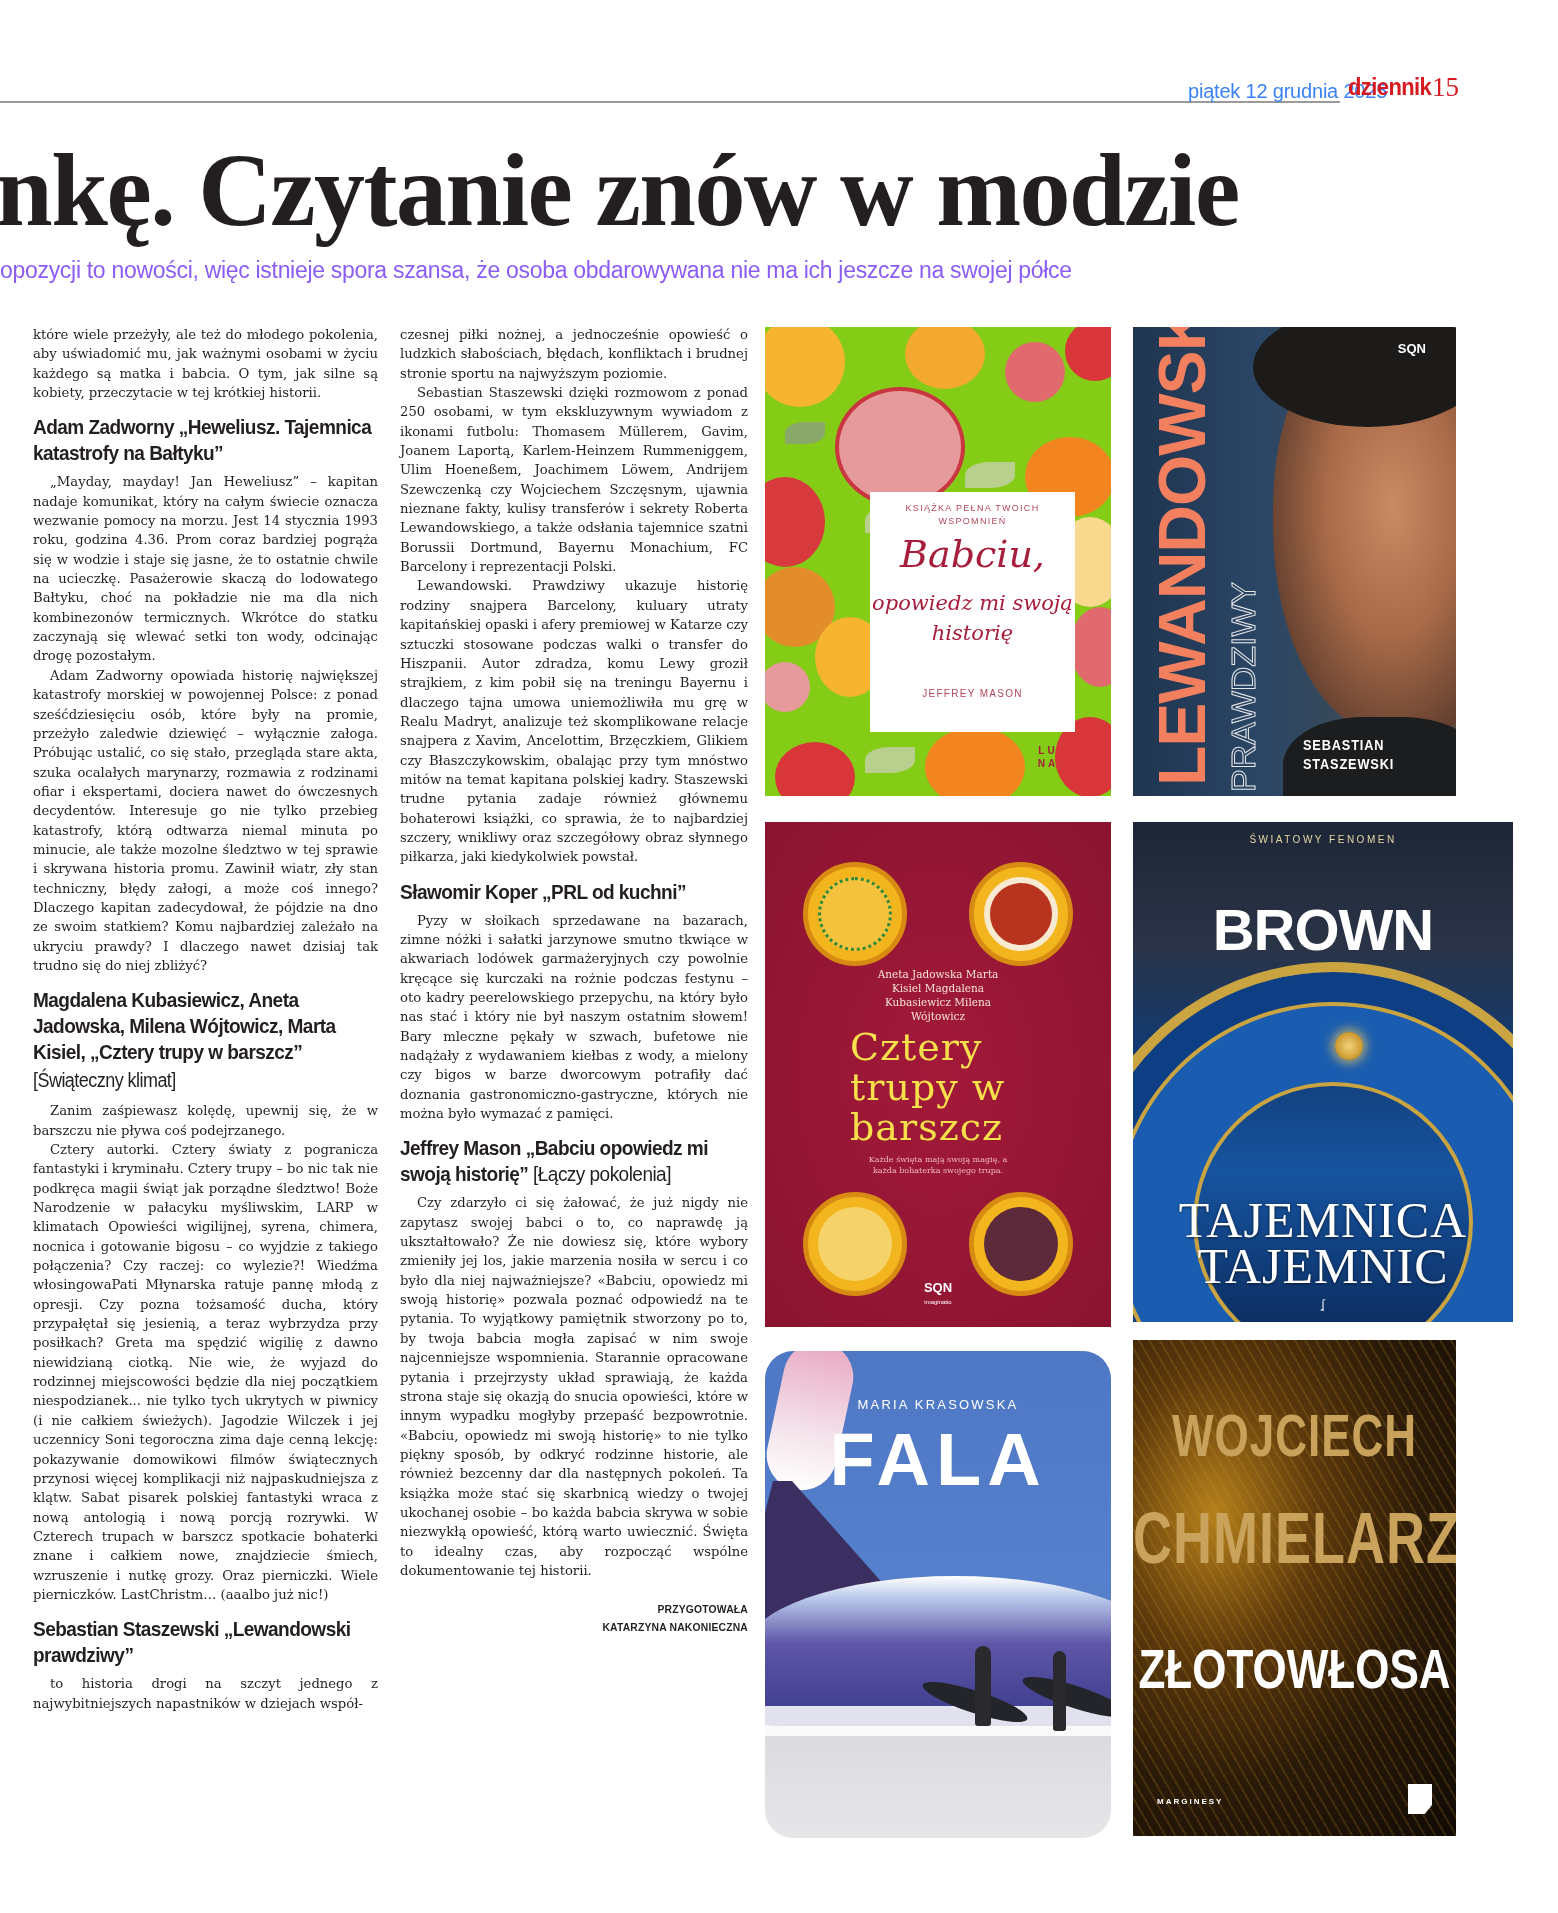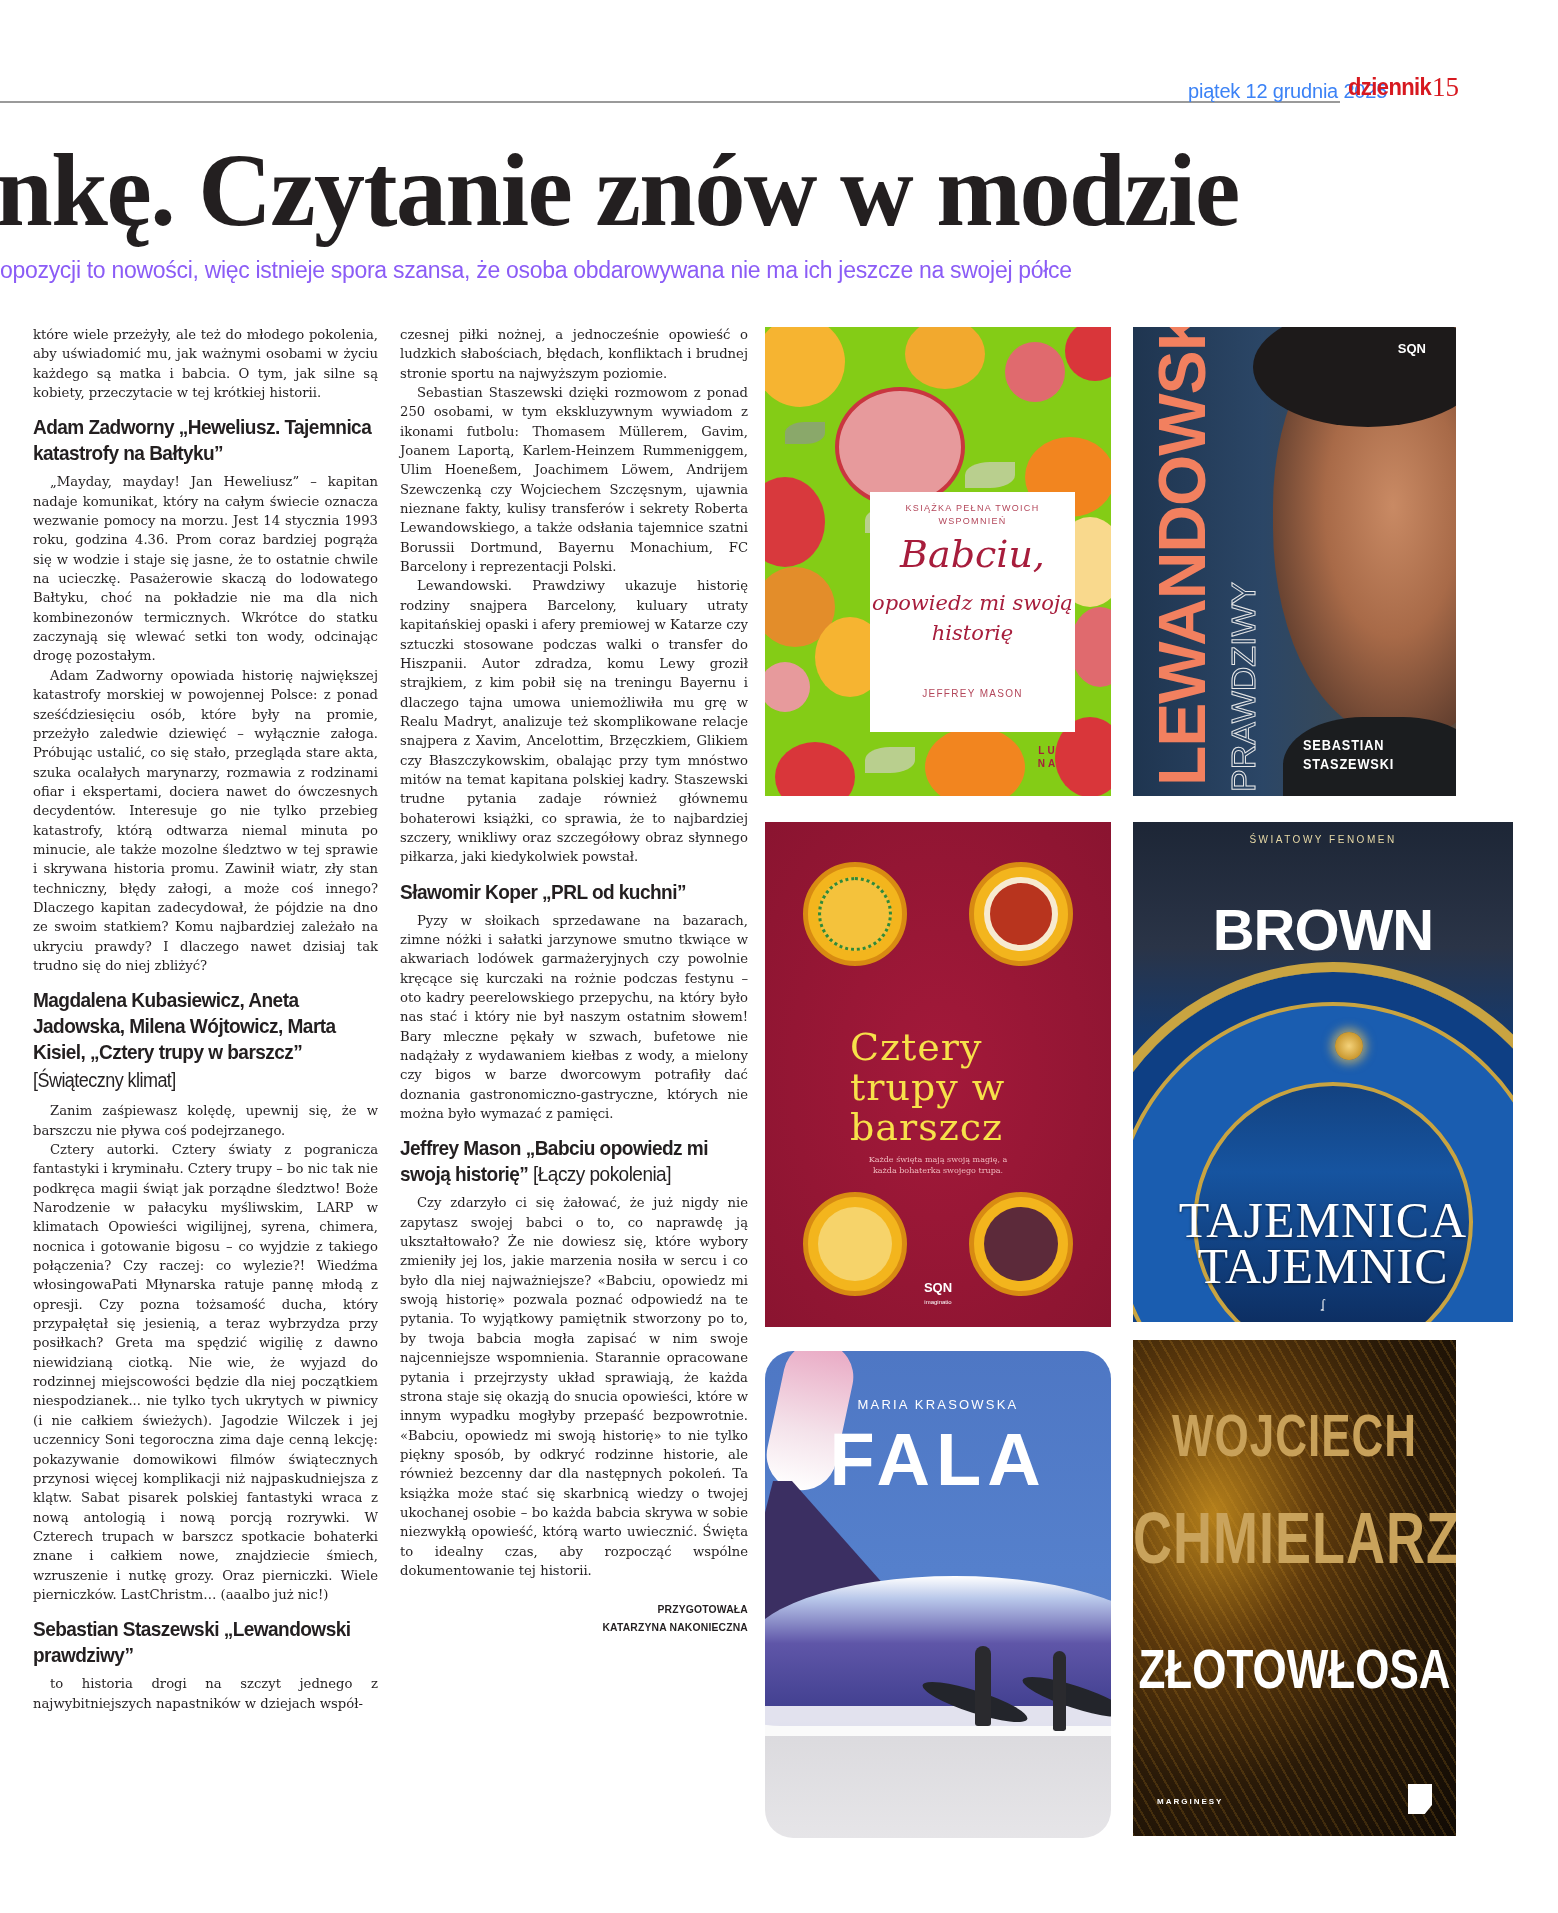--- a/index.html
+++ b/index.html
@@ -180,20 +180,21 @@
     </div>
   <div class="orn" style="left:204px;top:40px;">
       <div class="in" style="background:#b8341e;border:6px solid #f7ead0;"></div>
     </div>
   <div class="orn" style="left:38px;top:370px;">
       <div class="in" style="background:#f6d36a;"></div>
     </div>
   <div class="orn" style="left:204px;top:370px;">
       <div class="in" style="background:#5c2a3a;"></div>
     </div>
+  <div class="t authors" style="padding:0 105px;">Aneta Jadowska Marta Kisiel Magdalena Kubasiewicz Milena Wójtowicz</div>
   <div class="t title" style="padding:0 85px;">Cztery trupy w barszcz</div>
   <div class="t blurb">Każde święta mają swoją magię, a każda bohaterka swojego trupa.</div>
   <div class="t pub">SQN</div>
   <div class="t pub2">imaginatio</div>
 </div>
 
 <div class="cover c-brown">
   <div class="clock"></div>
   <div class="sun"></div>
   <div class="t kicker">ŚWIATOWY FENOMEN</div>

